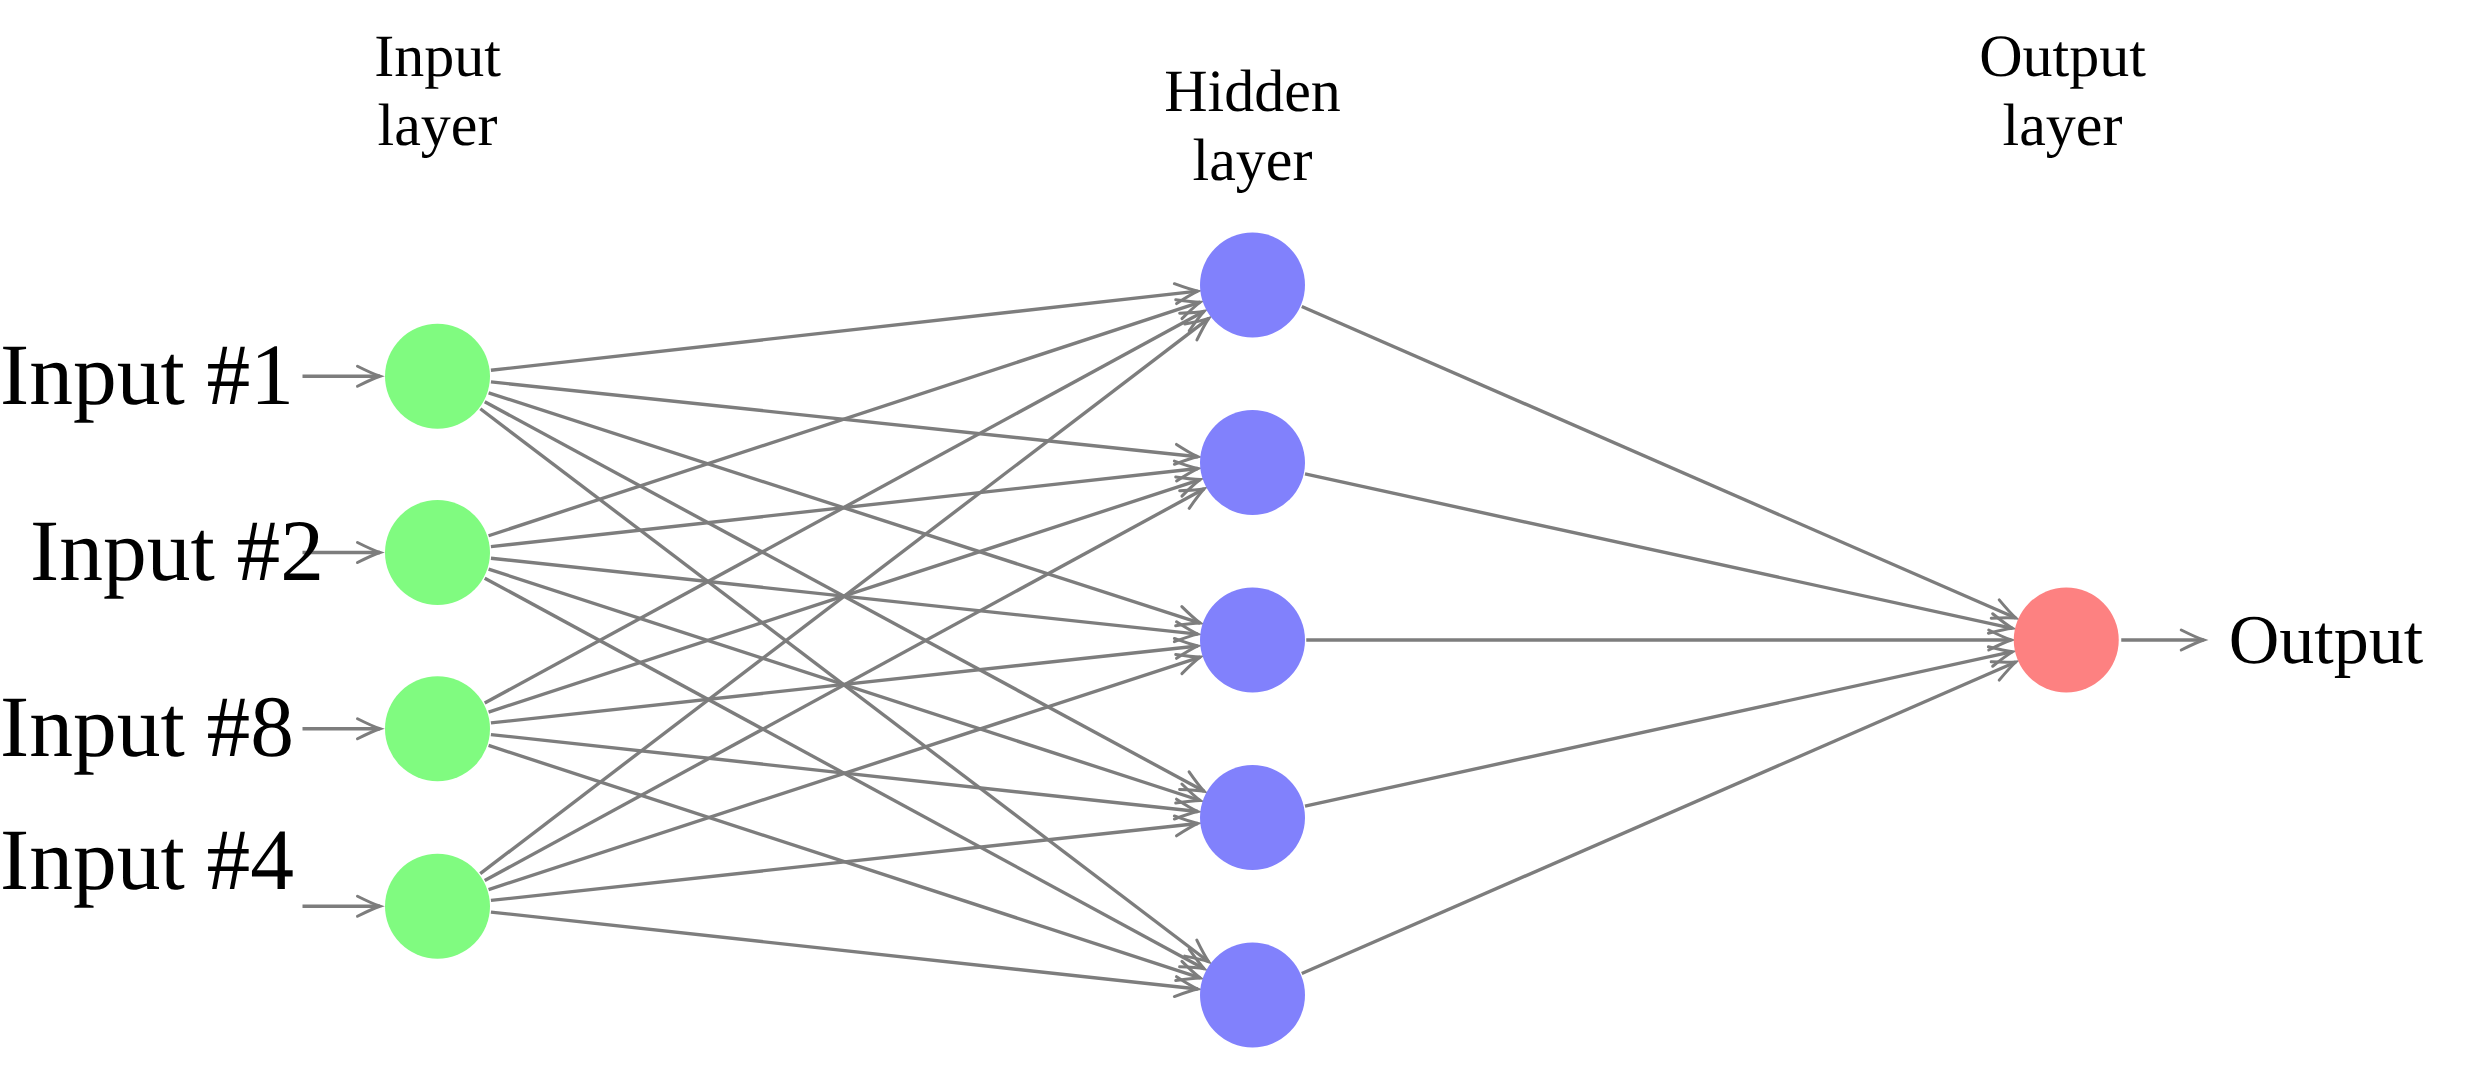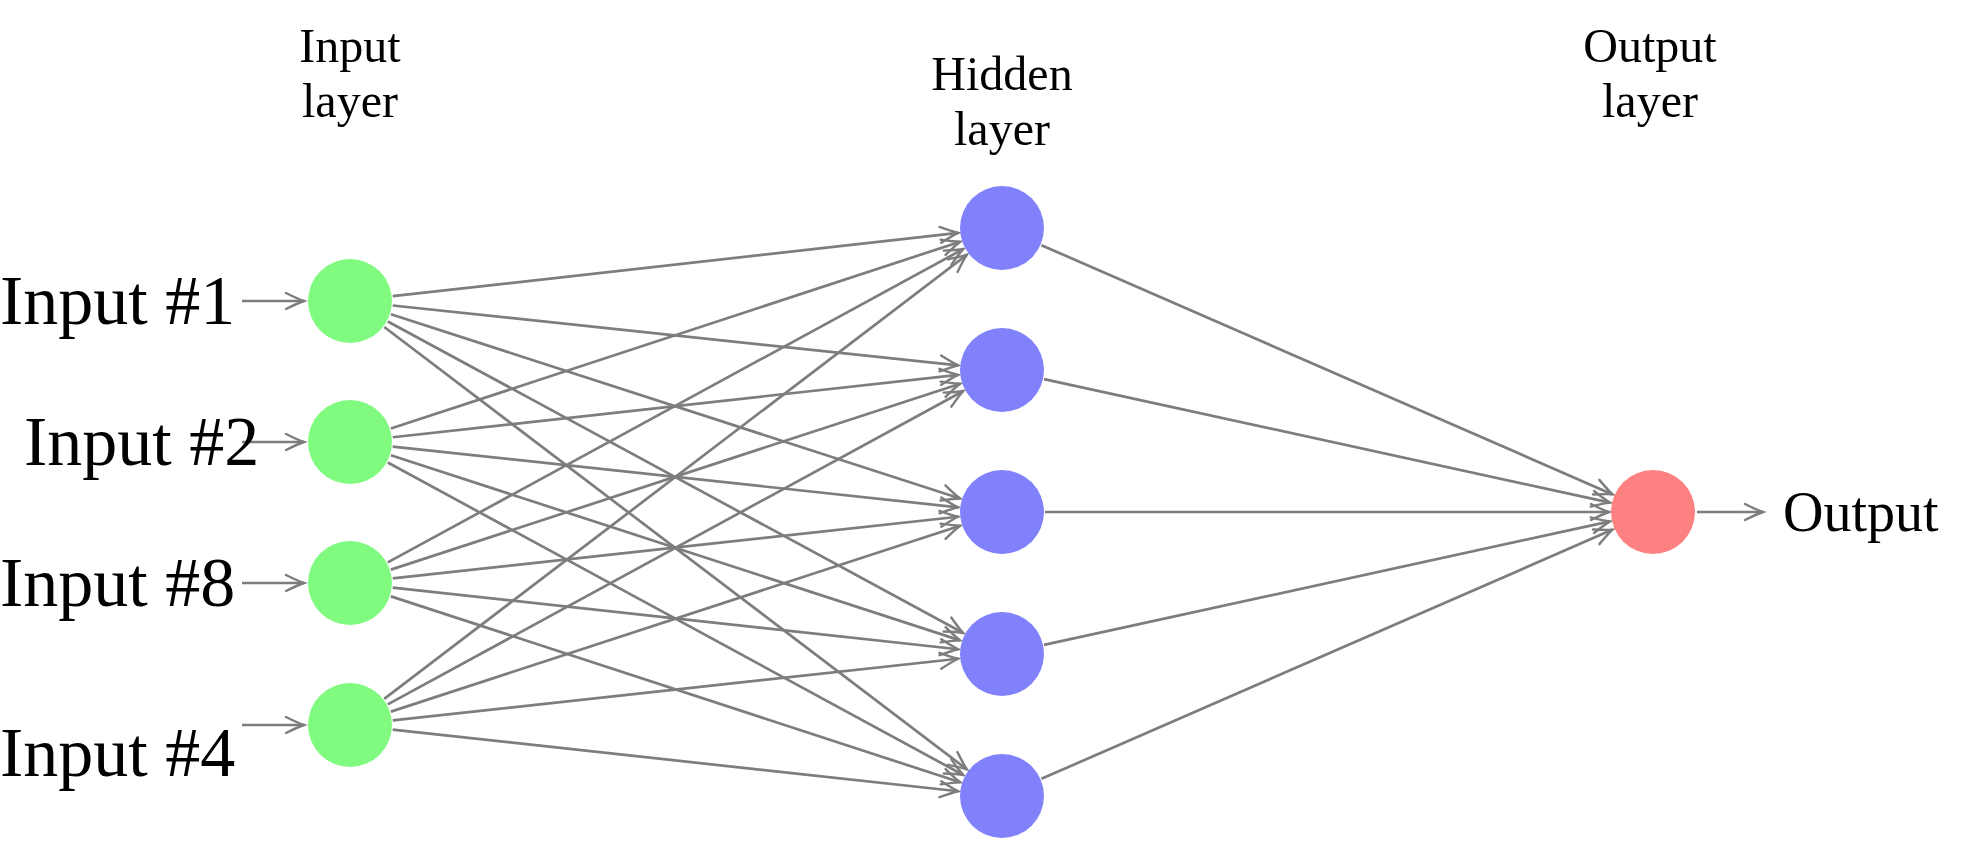--- a/index.html
+++ b/index.html
@@ -73,14 +73,14 @@
       <div>Hidden</div>
       <div>layer</div>
     </div>
     <div class="layer-header" style="left: 1490px;">
       <div>Output</div>
       <div>layer</div>
     </div>
     <div class="input-label" style="top: 271px;">Input #1</div>
     <div class="input-label" style="top: 412px; padding-left: 24px;">Input #2</div>
     <div class="input-label" style="top: 553px;">Input #8</div>
-    <div class="input-label" style="top: 723px; font-family: Liberation Serif, serif;">Input #4</div>
+    <div class="input-label" style="top: 659px; font-family: Liberation Serif, serif;">Input #4</div>
   </div>
 
 </body></html>

